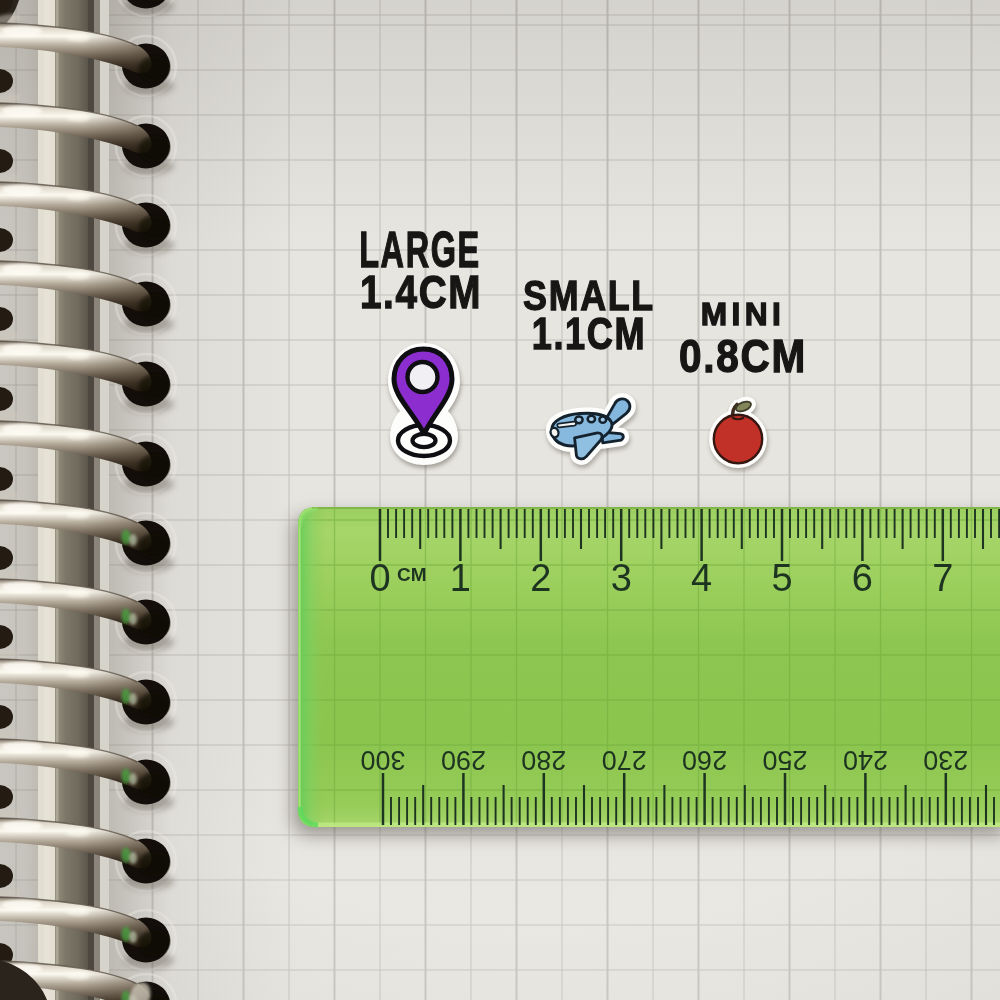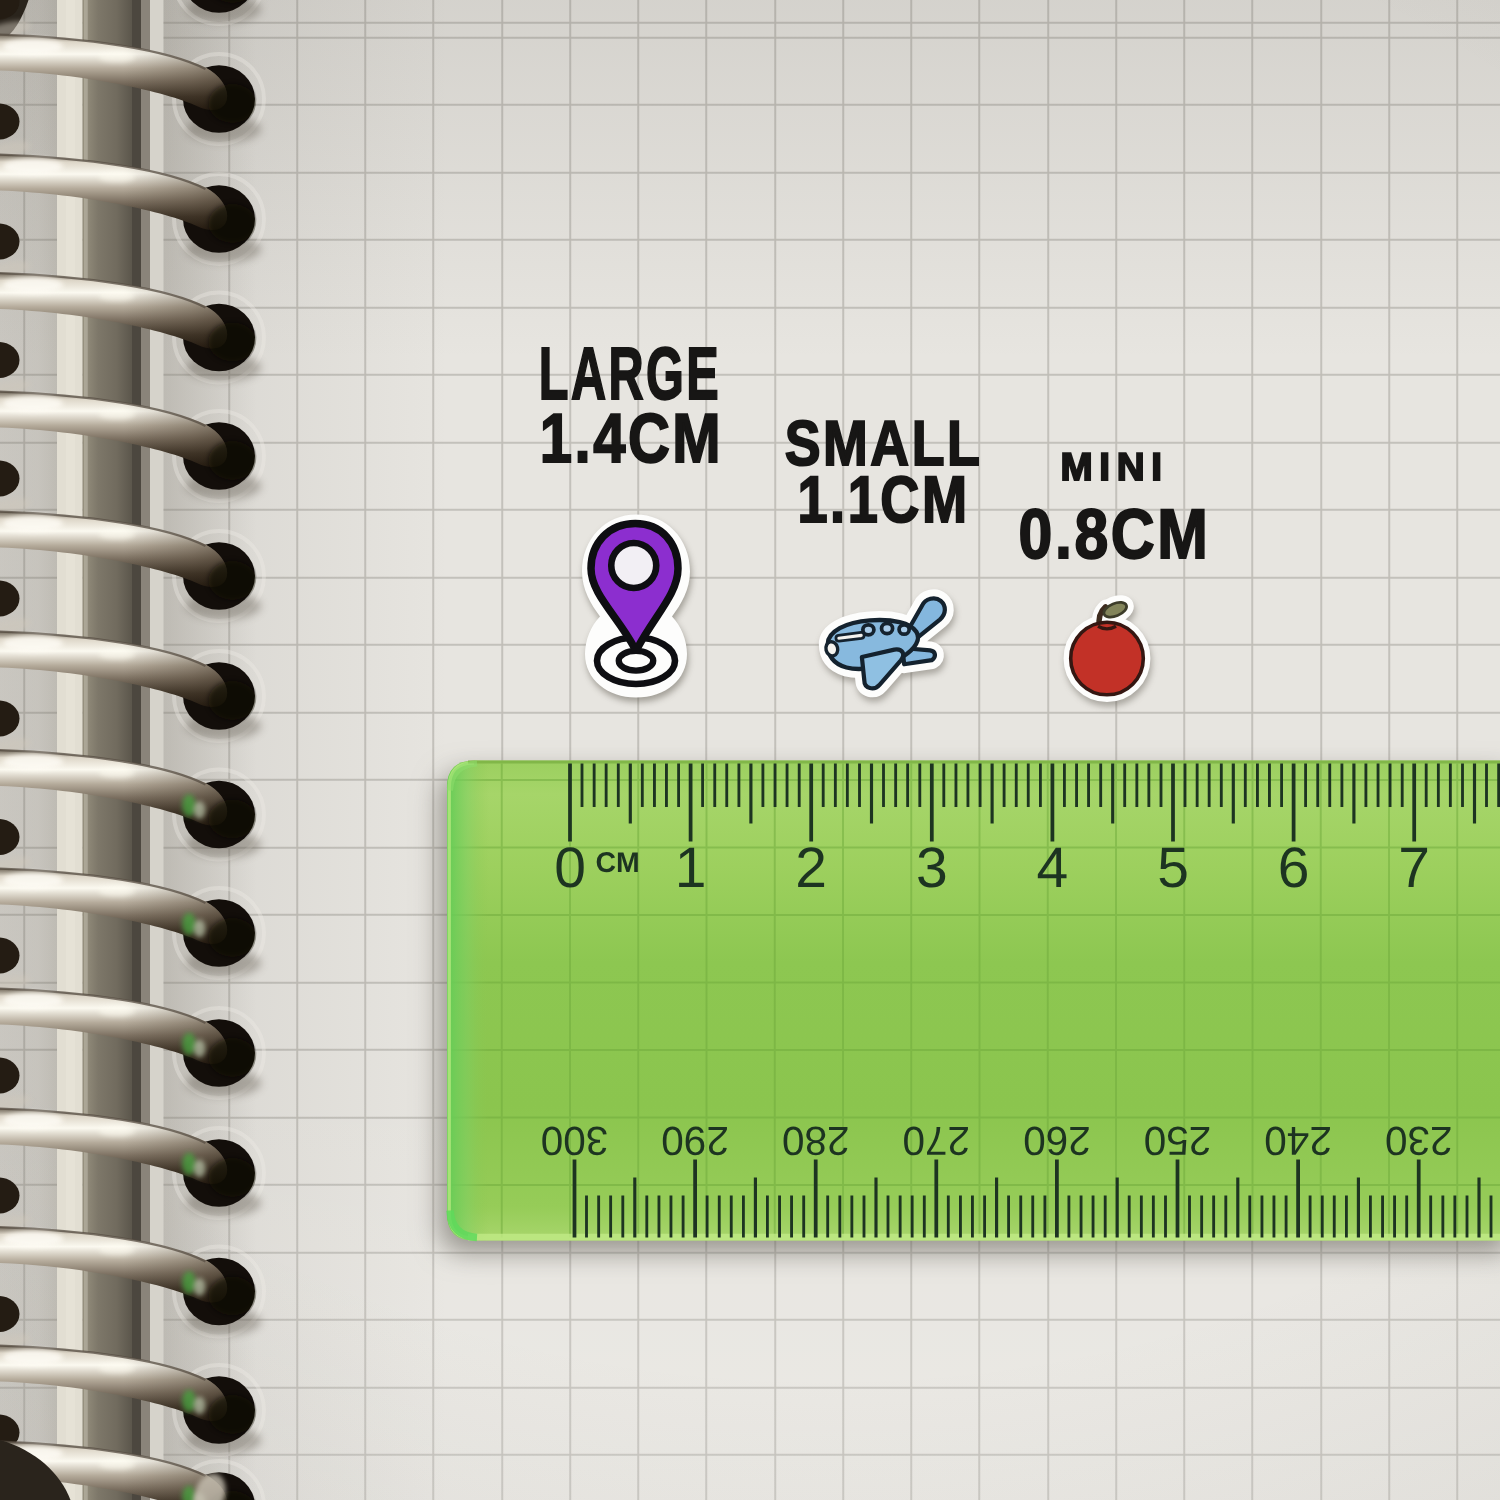--- a/index.html
+++ b/index.html
@@ -260,21 +260,21 @@
 </svg>
 
 <div style="position:absolute;left:420px;top:225.4px;transform:translateX(-50%) scaleX(0.655);font-family:'Liberation Sans',sans-serif;font-weight:700;font-size:49.5px;letter-spacing:2.5px;color:#171615;-webkit-text-stroke:1.3px #171615;white-space:nowrap;line-height:1">LARGE</div>
 
 <div style="position:absolute;left:420.5px;top:268.8px;transform:translateX(-50%) scaleX(0.835);font-family:'Liberation Sans',sans-serif;font-weight:700;font-size:46.3px;letter-spacing:2px;color:#171615;-webkit-text-stroke:1.3px #171615;white-space:nowrap;line-height:1">1.4CM</div>
 
 <div style="position:absolute;left:588.5px;top:275.3px;transform:translateX(-50%) scaleX(0.845);font-family:'Liberation Sans',sans-serif;font-weight:700;font-size:42.4px;letter-spacing:2px;color:#171615;-webkit-text-stroke:1.3px #171615;white-space:nowrap;line-height:1">SMALL</div>
 
 <div style="position:absolute;left:589px;top:311.6px;transform:translateX(-50%) scaleX(0.825);font-family:'Liberation Sans',sans-serif;font-weight:700;font-size:43.8px;letter-spacing:2px;color:#171615;-webkit-text-stroke:1.3px #171615;white-space:nowrap;line-height:1">1.1CM</div>
 
-<div style="position:absolute;left:742.5px;top:298.1px;transform:translateX(-50%) scaleX(0.99);font-family:'Liberation Sans',sans-serif;font-weight:700;font-size:26px;letter-spacing:4.5px;color:#171615;-webkit-text-stroke:1.3px #171615;white-space:nowrap;line-height:1">MINI</div>
+<div style="position:absolute;left:742.5px;top:298.1px;transform:translateX(-50%) scaleX(0.99);font-family:'Liberation Sans',sans-serif;font-weight:700;font-size:32px;letter-spacing:4.5px;color:#171615;-webkit-text-stroke:1.3px #171615;white-space:nowrap;line-height:1">MINI</div>
 
 <div style="position:absolute;left:743px;top:332.7px;transform:translateX(-50%) scaleX(0.865);font-family:'Liberation Sans',sans-serif;font-weight:700;font-size:46.8px;letter-spacing:2px;color:#171615;-webkit-text-stroke:1.3px #171615;white-space:nowrap;line-height:1">0.8CM</div>
 
 <svg width="80" height="126" viewBox="0 0 80 126" style="position:absolute;left:384px;top:341px;overflow:visible;filter:drop-shadow(1px 3px 2px rgba(80,75,65,0.45))">
   <path d="M40,2 C60,2 76,18 76,40 C76,52 70,62 64,70 C70,76 74,86 74,95 C74,112 60,124 40,124 C21,124 6,112 6,95 C6,86 10,76 16,70 C10,62 4,52 4,40 C4,18 20,2 40,2 Z" fill="#fdfdfc"></path>
   <ellipse cx="40" cy="99.5" rx="26" ry="15.5" fill="none" stroke="#0e0e12" stroke-width="4.4"></ellipse>
   <ellipse cx="40" cy="99.5" rx="11.5" ry="6.6" fill="none" stroke="#0e0e12" stroke-width="4.2"></ellipse>
   <path d="M39.5,8 C57,8 68,21 68,38 C68,55 52,70 41,91 Q40,93.5 39,91 C28,70 10,55 10,38 C10,21 22,8 39.5,8 Z" fill="#8c2ecf" stroke="#0e0e12" stroke-width="5"></path>
   <circle cx="38.5" cy="36" r="15" fill="#f2eff4" stroke="#0e0e12" stroke-width="4.4"></circle>
 </svg>

